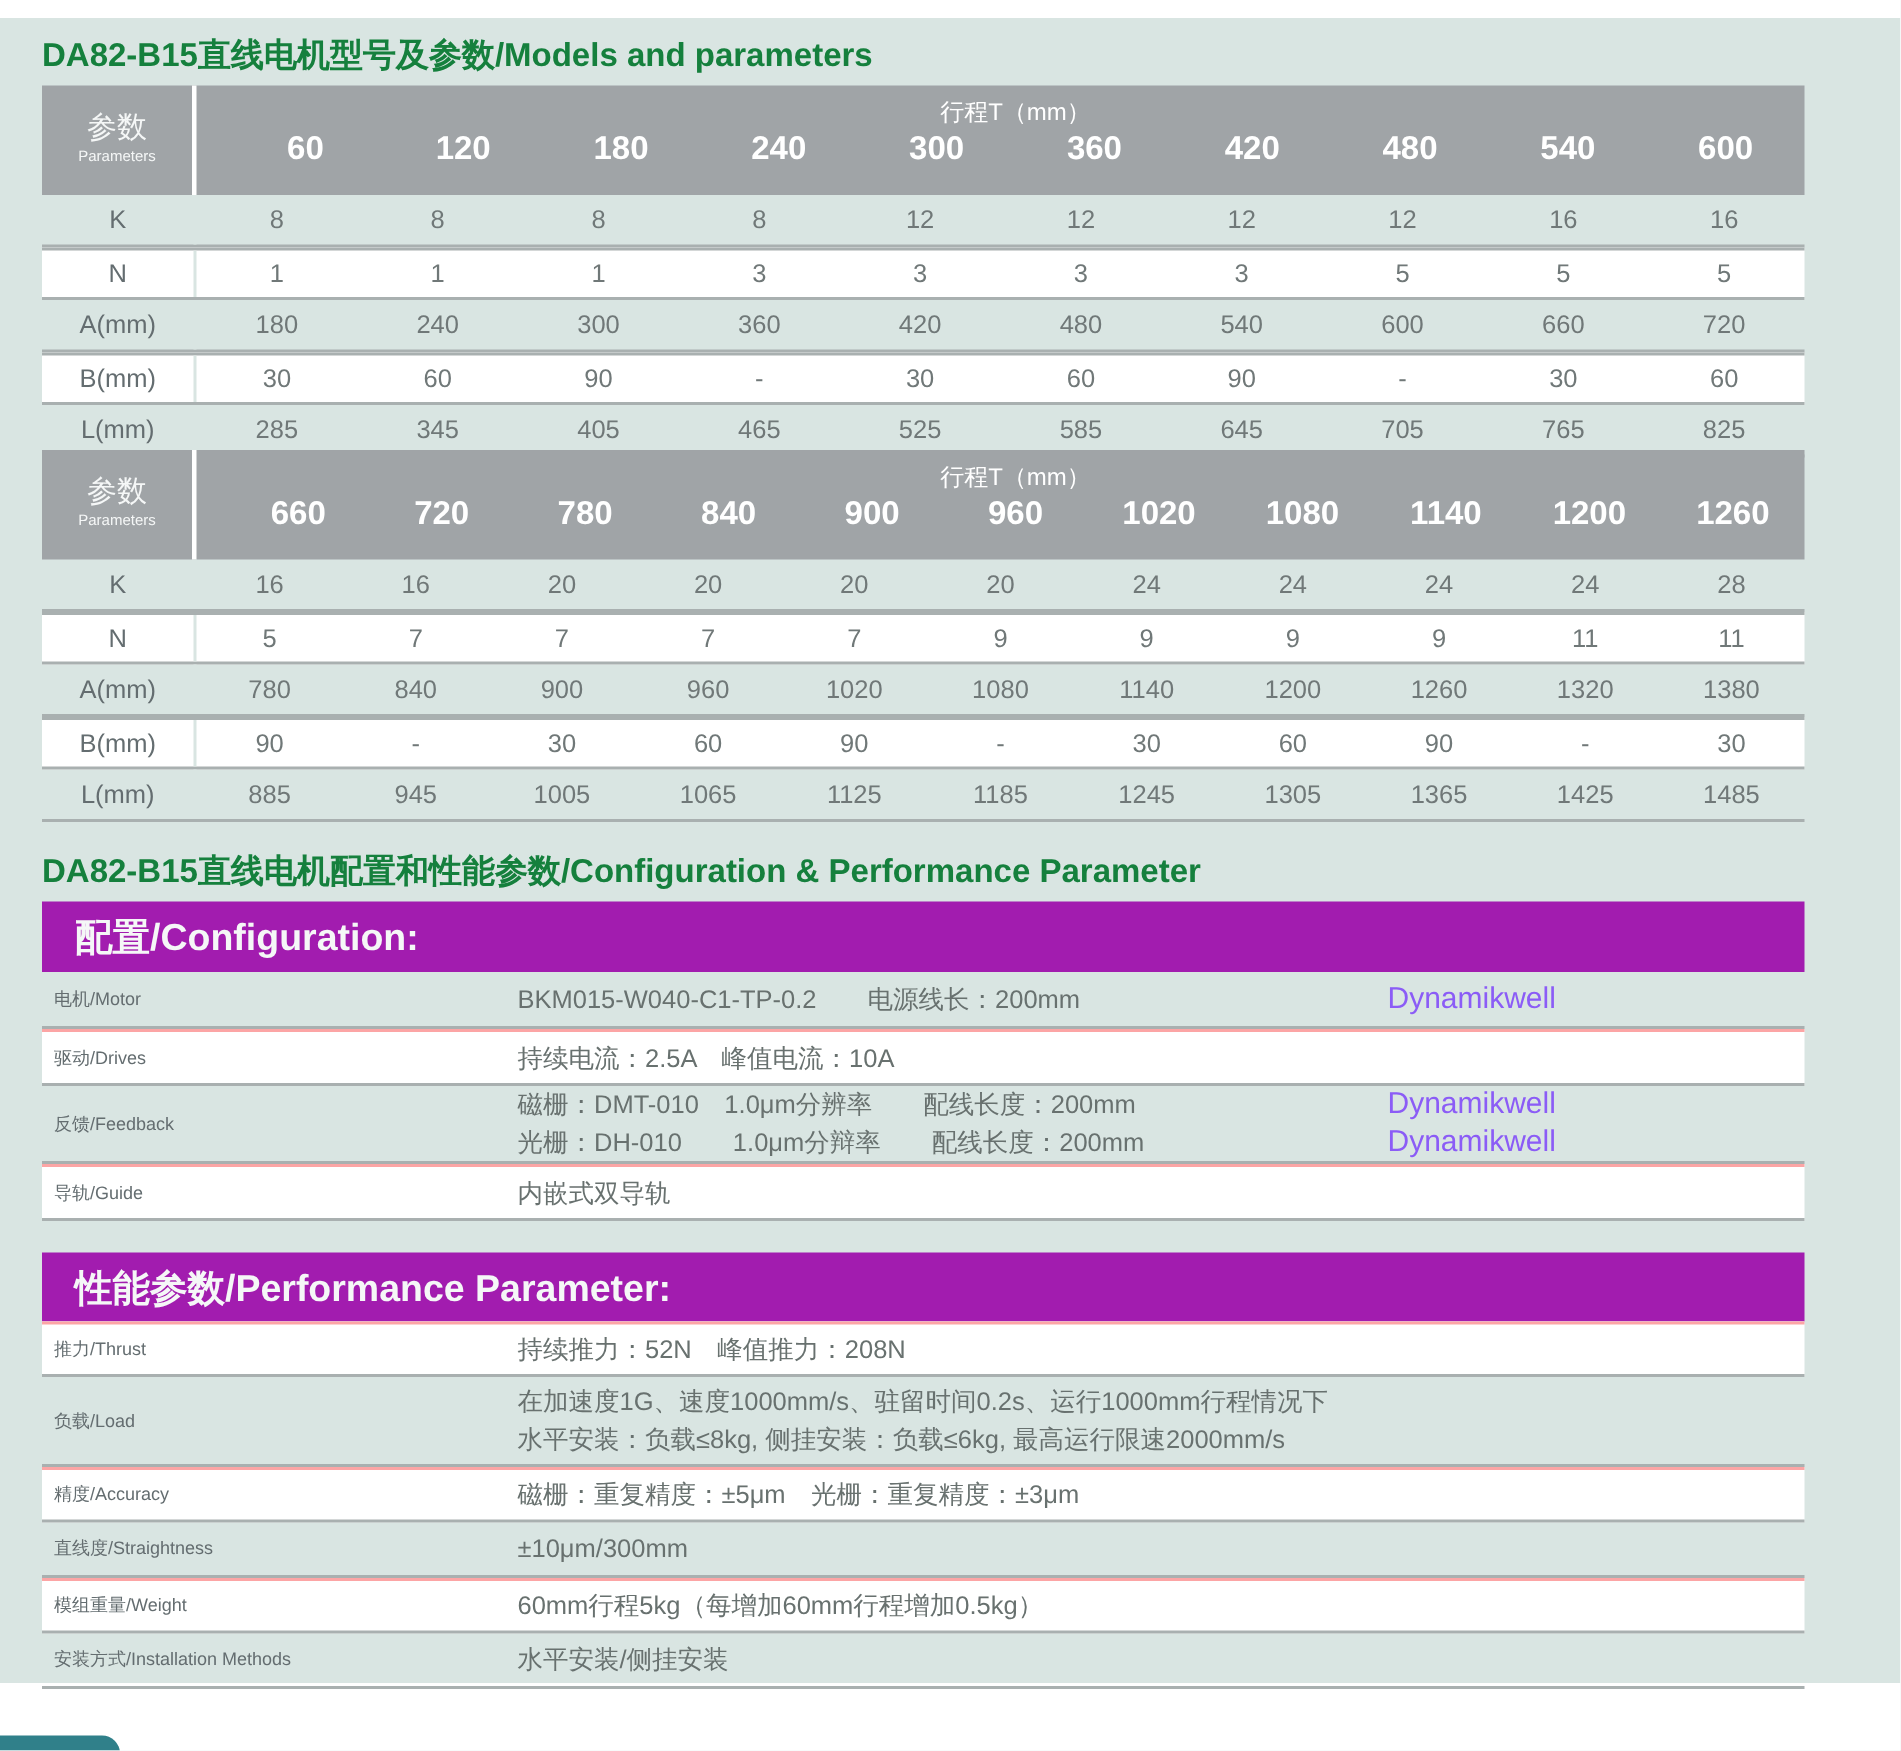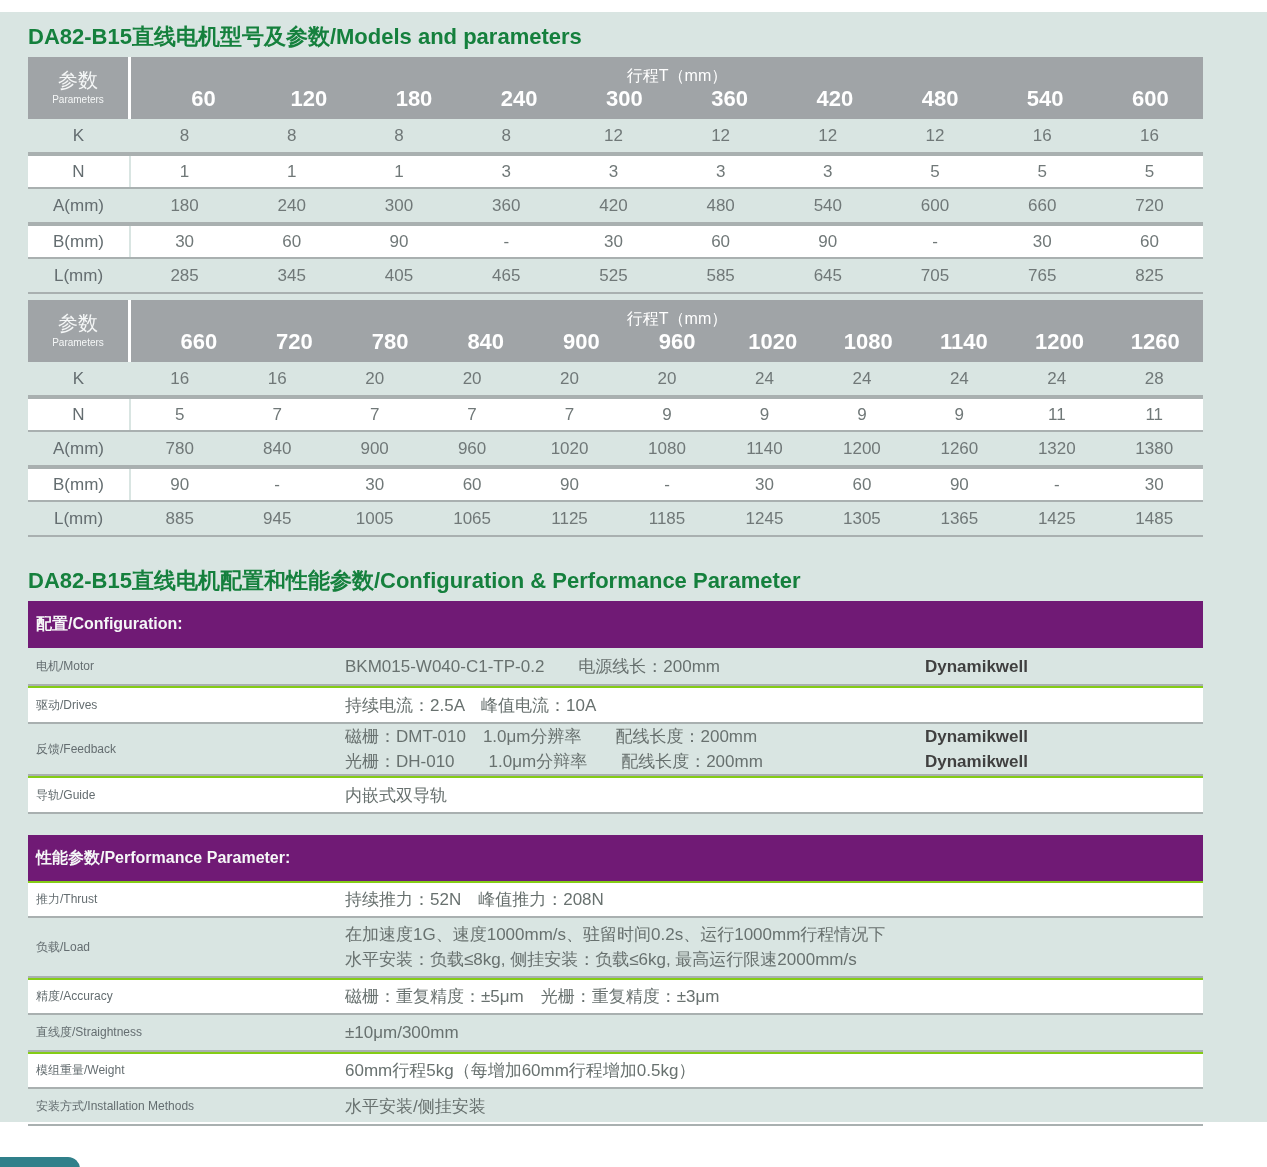--- a/index.html
+++ b/index.html
@@ -8,55 +8,55 @@
   .content-bg { position:absolute; left:0; top:12px; width:1267px; height:1110px; background:#d9e5e2; }
 
   .sec-title { position:absolute; left:28px; width:1175px; font-size:22px; font-weight:bold; color:#15803d; }
   #title1 { top:22px; }
   #title2 { top:566px; }
 
   
   .ptable { position:absolute; left:28px; width:1175px; }
   #ptable1 { top:57px; }
   #ptable2 { top:300px; }
-  .phead { display:flex; height:62px; background:#a0a4a7;gap:20px; }
+  .phead { display:flex; height:73px; background:#a0a4a7;gap:20px; }
   .phead-label { width:103px; box-sizing:border-box; border-right:3px solid #ffffff;
                  display:flex; flex-direction:column; align-items:center; justify-content:center; color:#f5f7f7; }
   .phead-label .cn { font-size:20px; line-height:23px; }
   .phead-label .en { font-size:10px; line-height:16px;text-align:center; }
   .phead-main { flex:1; display:flex; flex-direction:column; }
   .stroke-label { height:29px; display:flex; align-items:flex-end; justify-content:center;
                   color:#ffffff; font-size:16px; line-height:21px; }
   .col-nums { height:28px; display:flex; }
   .col-num { flex:1; text-align:center; color:#ffffff; font-size:22px; font-weight:bold; line-height:25px; }
   .prow { display:flex; height:35px; box-sizing:border-box; border-bottom:2px solid #a9b0b0; }
   .prow.white { background:#ffffff; border-top:2px solid #a9b0b0; }
   .prow-label { width:103px; box-sizing:border-box; border-right:2px solid #d9e5e2;
                 display:flex; align-items:center; justify-content:center; color:#646d70; font-size:17px; }
   .pcell { flex:1; display:flex; align-items:center; justify-content:center; color:#707878; font-size:17px; }
 
   
   .spec-table { position:absolute; left:28px; width:1175px; }
   #config-table { top:601px; }
   #perf-table  { top:824px; }
-  .spec-head { height:47px; box-sizing:border-box; background:#701a75; color:#f5f7f7;
-               font-size:16px; font-weight:bold; display:flex; align-items:center; padding-left:8px; }
+  .spec-head { height:47px; box-sizing:border-box; background:#a21caf; color:#f5f7f7;
+               font-size:25px; font-weight:bold; display:flex; align-items:center; padding-left:22px; }
   #perf-table .spec-head { height:46px;margin-top:11px; }
   .trow { display:flex; box-sizing:border-box; border-bottom:2px solid #a9b0b0; align-items:center; }
-  .trow.white { background:#ffffff; border-top:2px solid #84cc16; }
+  .trow.white { background:#ffffff; border-top:2px solid #fca5a5; }
   #config-table .trow { height:38px; }
   #config-table .trow.multi { height:52px; }
   #config-table .trow:first-of-type { height:40px; }
   #perf-table .trow { height:37px; }
   #perf-table .trow.multi { height:60px; }
   .trow-label { width:317px; box-sizing:border-box; padding-left:8px; color:#646d70; font-size:12px; flex-shrink:0; }
   .trow-content { flex:1; display:flex; flex-direction:column; justify-content:center; }
   .tline { display:flex; line-height:25px; }
   .tline-text { flex:1; color:#68716f; font-size:17px; white-space:pre-wrap; }
-  .tline-brand { width:278px; color:#404040; font-size:17px; flex-shrink:0;font-weight:bold; }
+  .tline-brand { width:278px; color:#8b5cf6; font-size:20px; flex-shrink:0; }
 
   .corner-tab { position:absolute; left:0; top:1157px; width:80px; height:12px;
                 background:#30808a; border-radius:0 12px 0 0; }
 </style>
 </head>
 <body>
 
 <div class="page">
   <div class="content-bg"></div>
 

